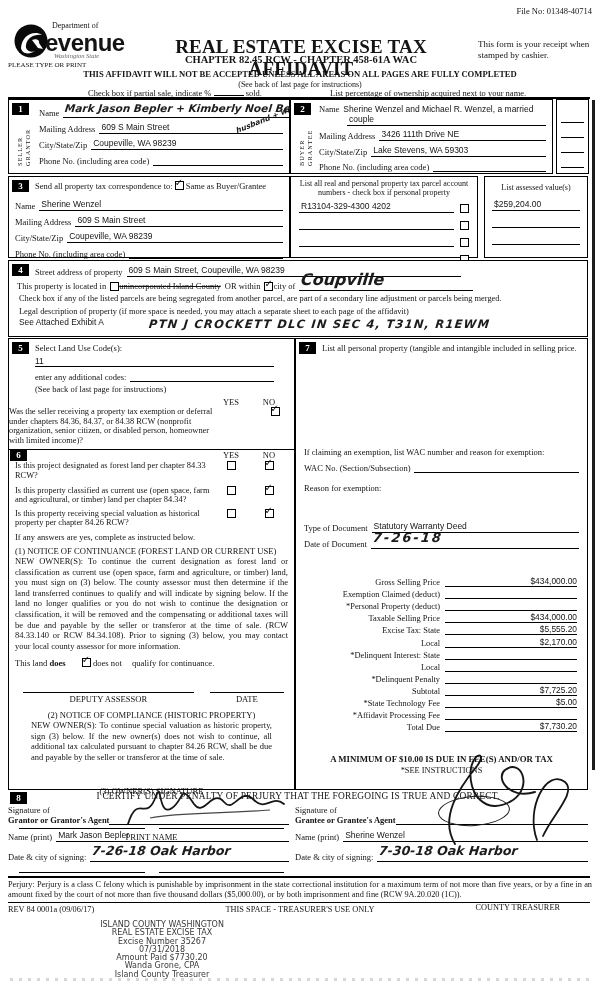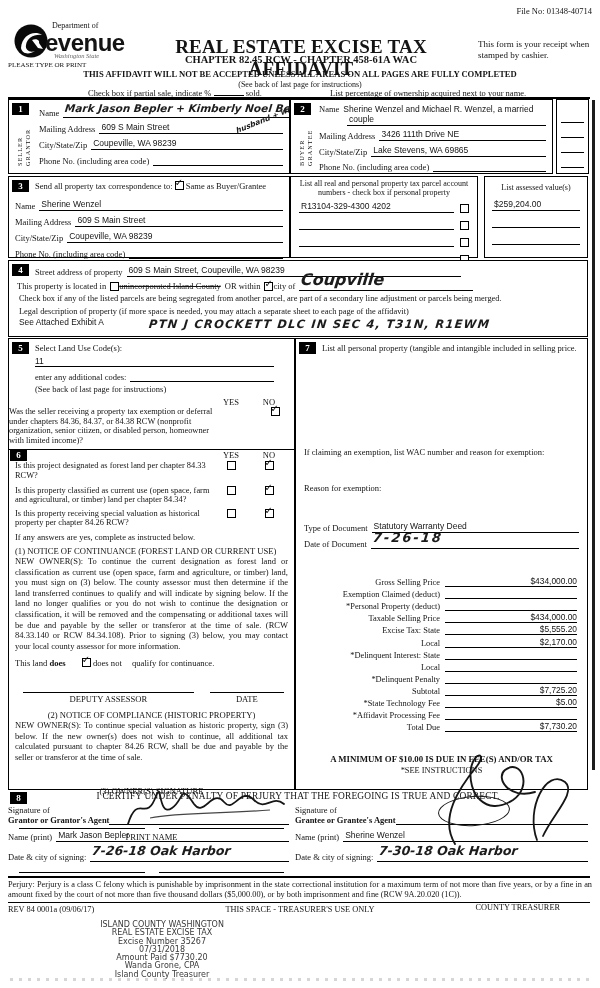--- a/index.html
+++ b/index.html
@@ -102,21 +102,21 @@
     </div>
     <div class="frow" style="margin-left:28px;margin-bottom:3px;">
       <span class="fl">couple</span>
     </div>
     <div class="frow" style="margin-bottom:3.5px;">
       <span class="lbl">Mailing Address</span>
       <span class="fl">3426  111th Drive NE</span>
     </div>
     <div class="frow" style="margin-bottom:3.5px;">
       <span class="lbl">City/State/Zip</span>
-      <span class="fl">Lake Stevens, WA 69865</span>
+      <span class="fl">Lake Stevens, WA 59303</span>
     </div>
     <div class="frow">
       <span class="lbl">Phone No. (including area code)</span>
       <span class="fl"></span>
     </div>
   </div>
 </div>
 
 <div class="box" style="left:556px;top:99px;width:33px;height:75px;border-width:1.4px;">
   <div style="margin:10px 4px 0 4px;border-bottom:1px solid #000;height:12px;"></div>
@@ -275,38 +275,42 @@
     </div>
     <div style="display:flex;margin:14px 10px 0 14px;gap:16px;">
       <div style="flex:2.3;border-bottom:1px solid #000;height:10px;"></div>
       <div style="flex:1;border-bottom:1px solid #000;height:10px;"></div>
     </div>
     <div style="display:flex;margin:1px 10px 0 14px;gap:16px;font-size:8.6px;">
       <div class="ctr" style="flex:2.3;">DEPUTY ASSESSOR</div>
       <div class="ctr" style="flex:1;">DATE</div>
     </div>
     <div class="ctr" style="margin:6px 6px 0 6px;font-size:8.6px;">(2) NOTICE OF COMPLIANCE (HISTORIC PROPERTY)</div>
-    <div class="just" style="margin:0 6px;font-size:8.5px;line-height:10.6px;">NEW OWNER(S):  To continue special valuation as historic property, sign (3) below.  If the new owner(s) does not wish to continue, all additional tax calculated pursuant to chapter 84.26 RCW, shall be due and payable by the seller or transferor at the time of sale.</div>
+    <div class="just" style="margin:0 22px;font-size:8.5px;line-height:10.6px;">NEW OWNER(S):  To continue special valuation as historic property, sign (3) below.  If the new owner(s) does not wish to continue, all additional tax calculated pursuant to chapter 84.26 RCW, shall be due and payable by the seller or transferor at the time of sale.</div>
     <div class="ctr" style="margin:23px 6px 0 6px;font-size:8.6px;">(3) OWNER(S) SIGNATURE</div>
     <div class="ulrow" style="margin:22px 10px 0 10px;">
       <div class="ul"></div>
       <div class="ul"></div>
     </div>
     <div class="ctr" style="margin-top:3px;font-size:8.6px;">PRINT NAME</div>
     <div class="ulrow" style="margin:20px 10px 0 10px;">
       <div class="ul"></div>
       <div class="ul"></div>
     </div>
   </div>
 </div>
 
 <div class="box" style="left:295px;top:338px;width:293px;height:452px;">
   <div class="badge" style="left:3px;top:3px;">7</div>
   <div style="position:absolute;left:8px;top:108px;right:8px;font-size:8.5px;">If claiming an exemption, list WAC number and reason for exemption:</div>
   <div style="position:absolute;left:26px;top:4px;right:10px;font-size:8.5px;line-height:10px;">List all personal property (tangible and intangible included in selling price.</div>
+  <div class="frow" style="position:absolute;left:8px;top:122px;right:8px;">
+    <span class="lbl">WAC No. (Section/Subsection)</span>
+    <span class="fl"></span>
+  </div>
   <div style="position:absolute;left:8px;top:144px;font-size:8.5px;">Reason for exemption:</div>
   <div class="frow" style="position:absolute;left:8px;top:182px;right:8px;">
     <span class="lbl">Type of Document</span>
     <span class="fl">Statutory Warranty Deed</span>
   </div>
   <div class="frow" style="position:absolute;left:8px;top:198px;right:8px;">
     <span class="lbl">Date of Document</span>
     <span class="fl"><span class="hw" style="font-size:13px;line-height:8px;position:relative;top:-3px;letter-spacing:2px;">7-26-18</span></span>
   </div>
 

